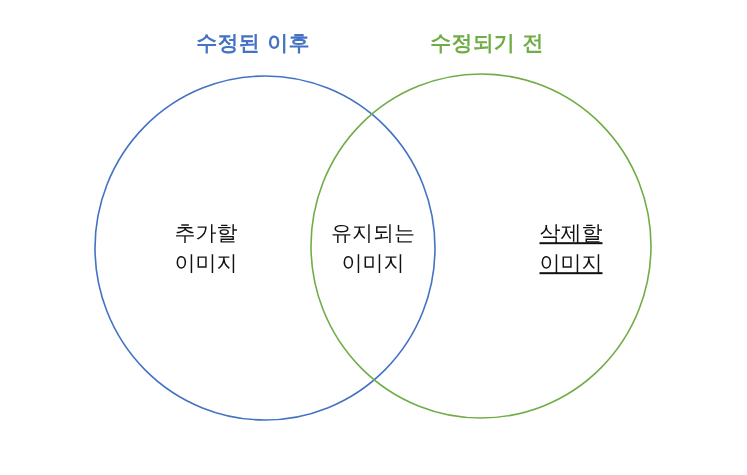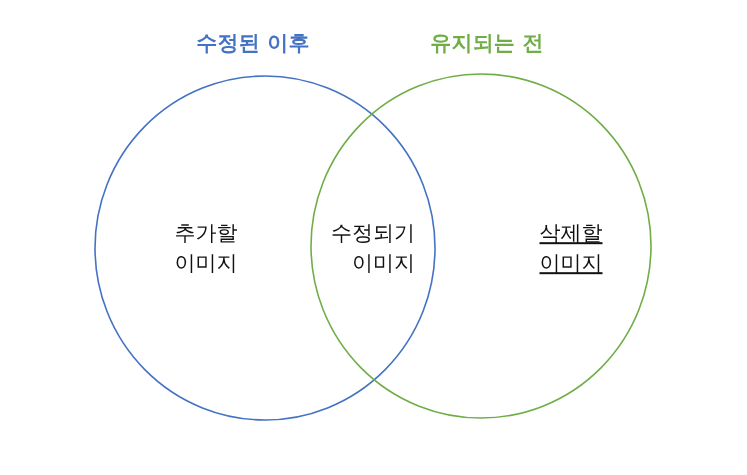--- a/index.html
+++ b/index.html
@@ -48,21 +48,21 @@
   }
   #label-right-title {
     left: 487px;
     top: 31px;
     color: #70ad47;
   }
   .region-label {
     position: absolute;
     font-size: 21px;
     color: #111111;
-    text-align: right;
+    text-align: center;
     white-space: nowrap;
     transform: translate(-50%, -50%);
     line-height: 1.42;
   }
   .region-label .line {
     display: block;
   }
   #region-left-label  { left: 206px; top: 249px; }
   #region-center-label{ left: 373px; top: 249px; }
   #region-right-label { left: 571px; top: 249px; text-decoration: underline; }
@@ -72,29 +72,29 @@
 
 <div id="stage" style="background: rgb(255, 255, 255);">
 
   <svg id="venn-svg" viewBox="0 0 747 475">
     <ellipse class="venn-circle" id="left-circle" cx="265" cy="248" rx="170" ry="172" stroke="#4472c4"></ellipse>
     <ellipse class="venn-circle" id="right-circle" cx="481" cy="246" rx="170" ry="172" stroke="#70ad47"></ellipse>
   </svg>
 
   <div class="header-label" id="label-left-title" style="color: rgb(68, 114, 196);">수정된 이후</div>
 
-  <div class="header-label" id="label-right-title" style="color: rgb(112, 173, 71);">유지되는 전</div>
+  <div class="header-label" id="label-right-title" style="color: rgb(112, 173, 71);">수정되기 전</div>
 
   <div class="region-label" id="region-left-label">
     <span class="line">추가할</span>
     <span class="line">이미지</span>
   </div>
 
   <div class="region-label" id="region-center-label">
-    <span class="line">수정되기</span>
+    <span class="line">유지되는</span>
     <span class="line">이미지</span>
   </div>
 
   <div class="region-label" id="region-right-label">
     <span class="line">삭제할</span>
     <span class="line">이미지</span>
   </div>
 
 </div>
 

